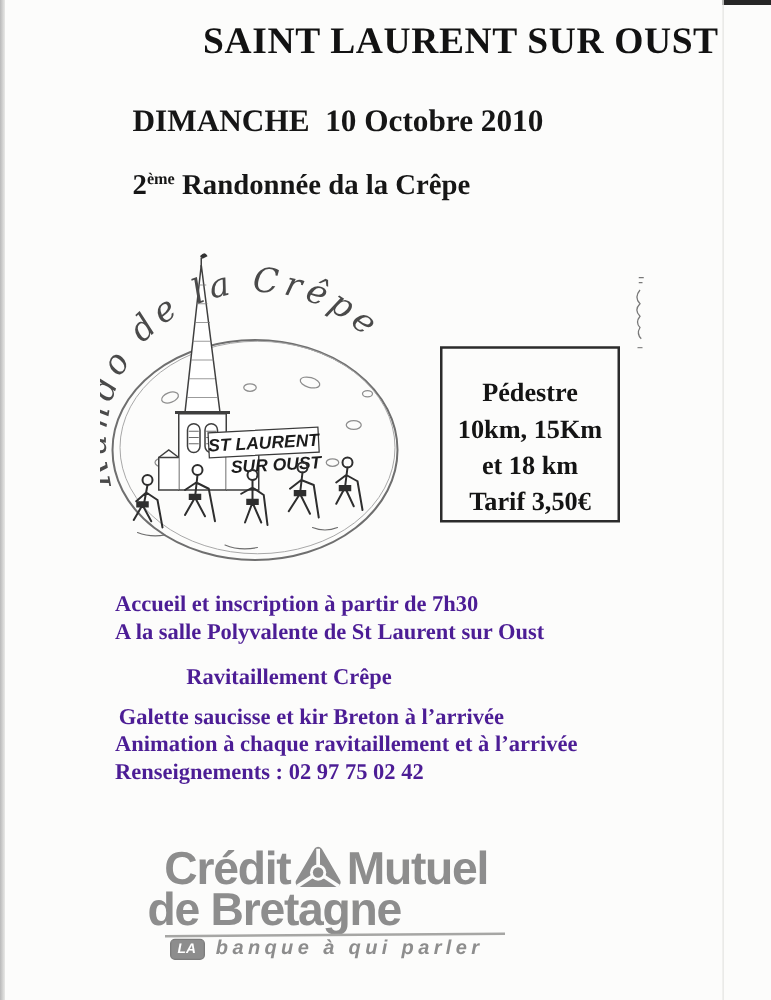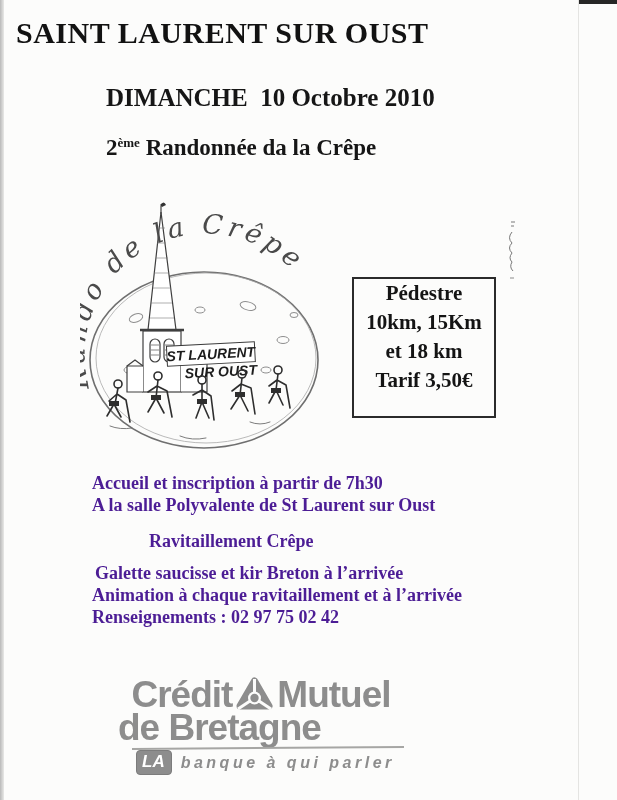--- a/index.html
+++ b/index.html
@@ -8,40 +8,40 @@
     background:#fcfcfb;overflow:hidden;
     font-family:"Liberation Serif", serif;color:#1b1b1b;
   }
   
   .edge-strip{position:absolute;left:0;top:0;width:4px;height:800px;
     background:linear-gradient(90deg,#b9b9b9,#e9e9e7);}
   .corner-bar{position:absolute;left:578px;top:0;width:39px;height:4px;background:#262626;}
   .faint-line{position:absolute;left:578px;top:0;width:1px;height:800px;background:#e4e4e2;}
 
   .title{
-    position:absolute;left:16px;top:16px;width:575px;margin:0;
-    text-align:left;font-size:30px;font-weight:bold;color:#121212;
+    position:absolute;left:0;top:16px;width:575px;margin:0;
+    text-align:right;font-size:30px;font-weight:bold;color:#121212;
     letter-spacing:.5px;
   }
   .date{
     position:absolute;left:106px;top:84px;
     font-size:25px;font-weight:bold;white-space:pre;color:#161616;
   }
   .subtitle{
     position:absolute;left:106px;top:135px;
     font-size:23px;font-weight:bold;color:#161616;
   }
   .subtitle sup{font-size:13px;vertical-align:8px;}
 
   .logo{position:absolute;left:80px;top:198px;width:250px;height:255px;}
 
   .info-box{
     position:absolute;left:352px;top:277px;width:144px;height:141px;
     border:2px solid #2b2b2b;box-sizing:border-box;
-    text-align:center;
+    text-align:center;padding-top:21px;
     font-size:21px;font-weight:bold;line-height:29px;color:#141414;
   }
 
   .squiggle{position:absolute;left:503px;top:220px;width:18px;height:70px;}
 
   .details{
     position:absolute;left:92px;top:472px;width:440px;
     font-size:18px;font-weight:bold;line-height:22px;color:#4c1d95;
   }
   .details .indent{margin-left:57px;}
@@ -55,21 +55,21 @@
     text-align:left;
   }
   .brand-row{display:flex;align-items:center;justify-content:center;gap:3px;}
   .brand-name{font-size:37px;font-weight:bold;letter-spacing:-1px;line-height:36px;}
   .cm-symbol{width:37px;height:36px;margin:0 1px;}
   .brand-region{font-size:37px;font-weight:bold;letter-spacing:-1px;line-height:33px;margin-top:-2px;}
   .rule{height:2px;background:#a6a6a4;margin:3px 0 1px 14px;transform:rotate(-.4deg);}
   .tagline-row{display:flex;align-items:center;gap:9px;margin-top:1px;margin-left:18px;}
   .la-badge{
     display:inline-block;background:#8d8d8d;color:#fff;
-    font-size:17px;font-weight:bold;font-style:italic;
+    font-size:11px;font-weight:bold;font-style:italic;
     padding:1px 6px 2px 5px;border-radius:4px;border:1px solid #7c7c7c;
   }
   .tagline{
     font-size:16px;font-weight:bold;font-style:italic;letter-spacing:3.5px;
     white-space:nowrap;
   }
 </style>
 </head>
 <body>
 

